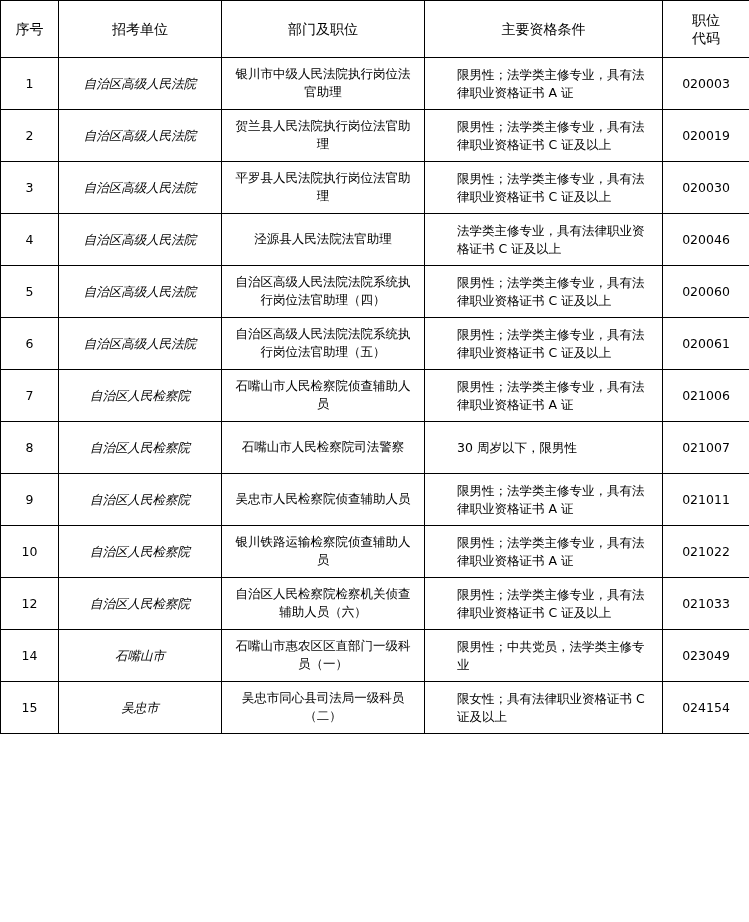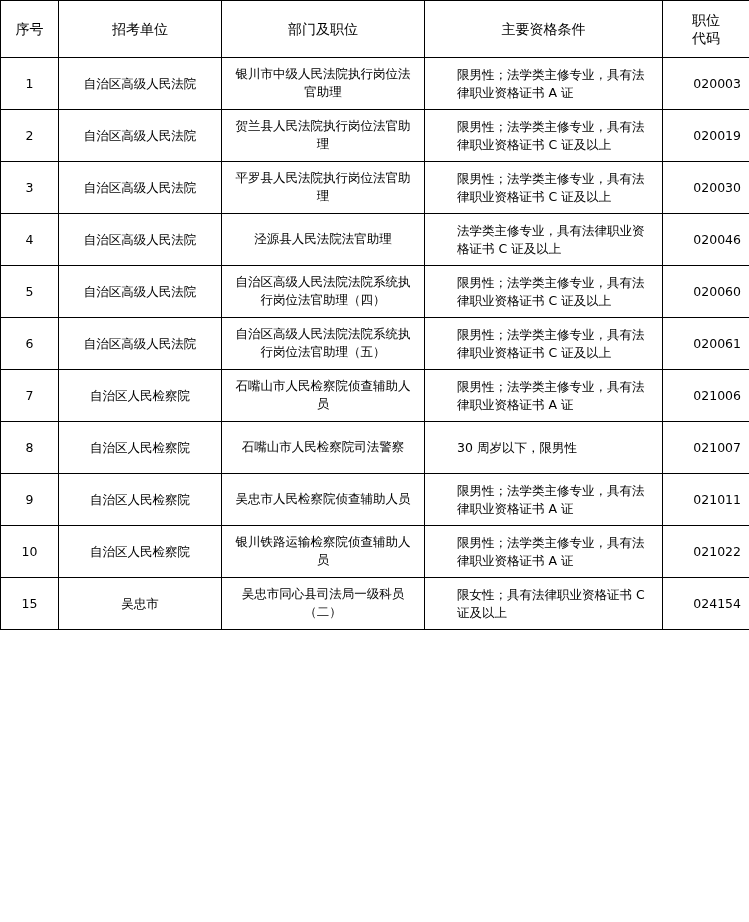--- a/index.html
+++ b/index.html
@@ -34,24 +34,24 @@
     text-align: center;
     line-height: 1.3;
   }
   col.c-seq { width: 58px; }
   col.c-unit { width: 163px; }
   col.c-dept { width: 203px; }
   col.c-cond { width: 238px; }
   col.c-code { width: 87px; }
 
   td.seq { text-align: center; font-size: 13px; }
-  td.unit { text-align: center; font-size: 12.5px; }
+  td.unit { text-align: center; font-size: 12.5px; font-style: italic; }
   td.dept .cell-inner { text-align: center; font-family: Liberation Mono, monospace; }
   td.cond .cell-inner { text-align: left; margin-left: 24px; }
-  td.code { text-align: right; font-size: 13px; }
+  td.code { text-align: center; font-size: 13px; }
 
   tbody tr { height: 52px; }
 </style>
 </head>
 <body>
 
 <table id="job-table">
   <colgroup>
     <col class="c-seq">
     <col class="c-unit">
@@ -247,20 +247,54 @@
         </td>
       <td class="cond">
           <div class="cell-inner">限男性；法学类主修专业，具有法律职业资格证书 A 证</div>
         </td>
       <td class="code">
           <div class="cell-inner">021022</div>
         </td>
     </tr>
     <tr>
       <td class="seq">
+          <div class="cell-inner">12</div>
+        </td>
+      <td class="unit">
+          <div class="cell-inner">自治区人民检察院</div>
+        </td>
+      <td class="dept">
+          <div class="cell-inner">自治区人民检察院检察机关侦查辅助人员（六）</div>
+        </td>
+      <td class="cond">
+          <div class="cell-inner">限男性；法学类主修专业，具有法律职业资格证书 C 证及以上</div>
+        </td>
+      <td class="code">
+          <div class="cell-inner">021033</div>
+        </td>
+    </tr>
+    <tr>
+      <td class="seq">
+          <div class="cell-inner">14</div>
+        </td>
+      <td class="unit">
+          <div class="cell-inner">石嘴山市</div>
+        </td>
+      <td class="dept">
+          <div class="cell-inner">石嘴山市惠农区区直部门一级科员（一）</div>
+        </td>
+      <td class="cond">
+          <div class="cell-inner">限男性；中共党员，法学类主修专业</div>
+        </td>
+      <td class="code">
+          <div class="cell-inner">023049</div>
+        </td>
+    </tr>
+    <tr>
+      <td class="seq">
           <div class="cell-inner">15</div>
         </td>
       <td class="unit">
           <div class="cell-inner">吴忠市</div>
         </td>
       <td class="dept">
           <div class="cell-inner">吴忠市同心县司法局一级科员（二）</div>
         </td>
       <td class="cond">
           <div class="cell-inner">限女性；具有法律职业资格证书 C 证及以上</div>

